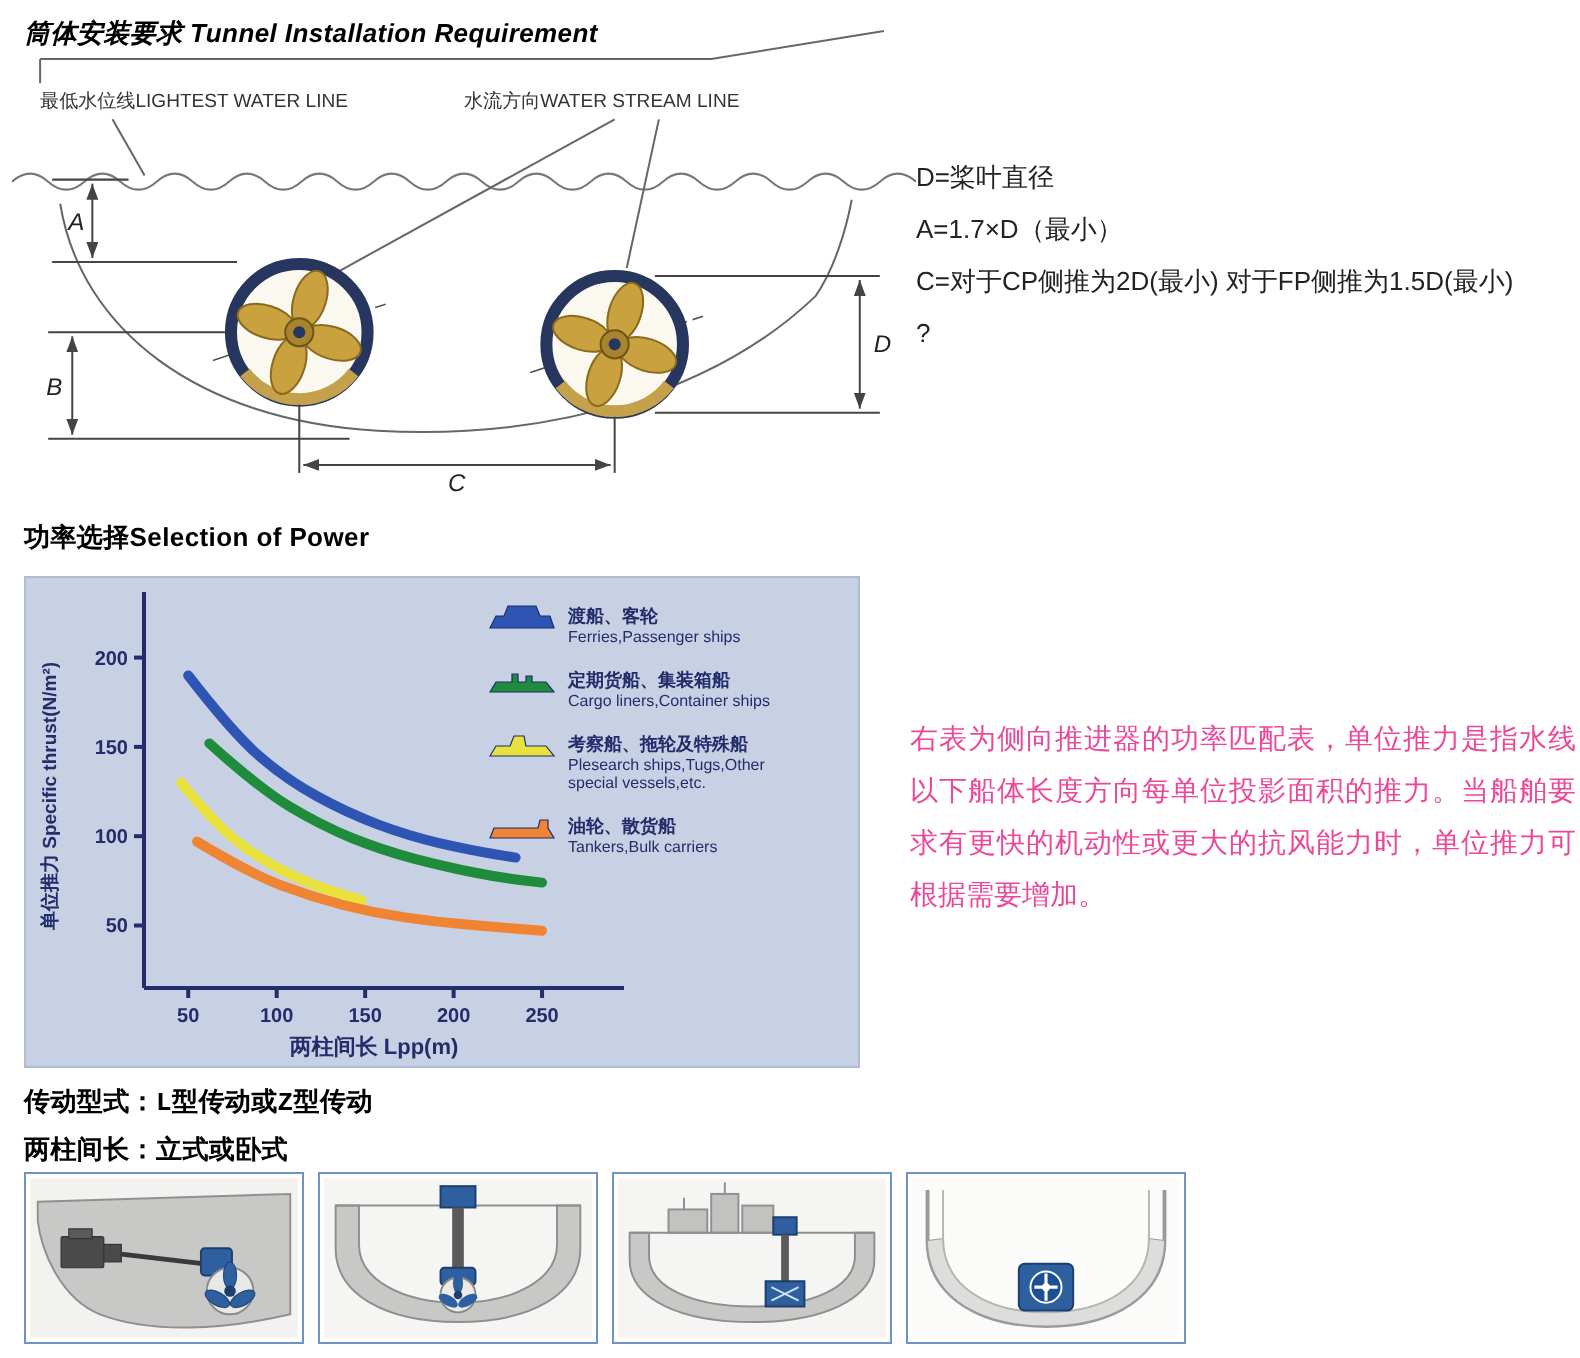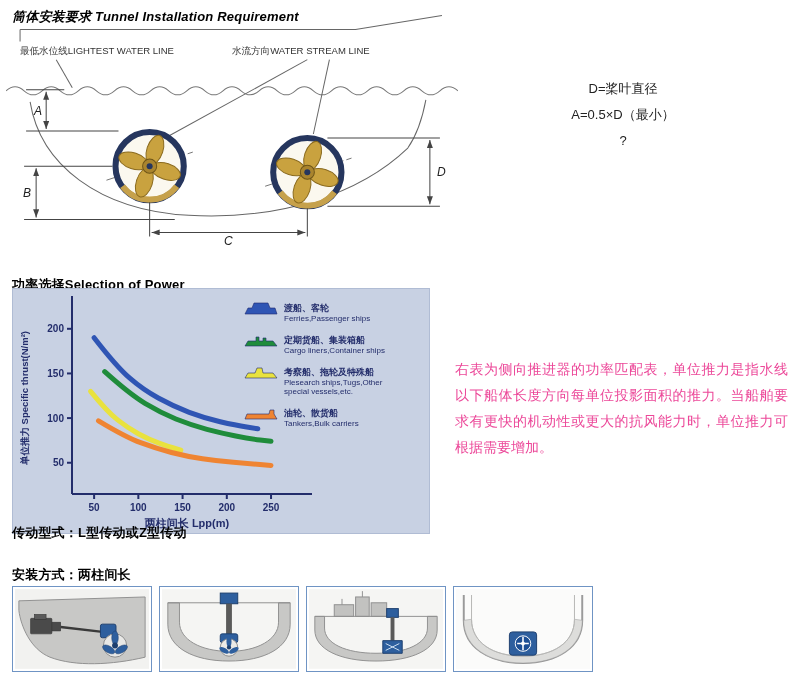--- a/index.html
+++ b/index.html
@@ -6,26 +6,26 @@
   html,body { background:#fff; }
   body {
     width:790px; height:679px; position:relative; overflow:hidden;
     font-family:"Liberation Sans", sans-serif; color:#333;
   }
   .sec-title {
     position:absolute; left:12px; font-size:13px; font-weight:bold; color:#000;
     letter-spacing:0.2px;
   }
   #title-tunnel { top:8px;font-style:italic; }
-  #title-power { top:276px; }
-  #title-transmission { top:524px; }
+  #title-power { top:260px; }
+  #title-transmission { top:542px;font-family:Liberation Mono, monospace; }
   #title-mounting { top:566px; }
 
   .diagram-wrap { position:absolute; left:6px; top:13px; width:452px; height:238px; }
-  .specs { position:absolute; left:458px; top:76px; width:330px; font-size:13px; color:#222;text-align:center; }
+  .specs { position:absolute; left:458px; top:76px; width:330px; font-size:13px; color:#222; }
   .specs .spec-line { line-height:26px; }
 
   .chart-panel {
     position:absolute; left:12px; top:288px; width:418px; height:246px;
     background:#c8d1e3; box-shadow:0 0 0 1px #b0bcd4 inset;
   }
   .chart-desc {
     position:absolute; left:455px; top:356px; width:333px;
     font-size:14px; line-height:26px; color:#ec4899; text-align:justify;
   }
@@ -108,21 +108,22 @@
       <text x="28" y="101">A</text>
       <text x="17" y="183">B</text>
       <text x="217" y="231">C</text>
       <text x="429" y="162">D</text>
     </g>
   </svg>
 </div>
 
 <div class="specs">
   <div class="spec-line">D=桨叶直径</div>
-  <div class="spec-line">A=0.5×D（最小）</div>
+  <div class="spec-line">A=1.7×D（最小）</div>
+  <div class="spec-line">C=对于CP侧推为2D(最小) 对于FP侧推为1.5D(最小)</div>
   <div class="spec-line">?</div>
 </div>
 
 <h1 class="sec-title" id="title-power">功率选择Selection of Power</h1>
 
 <div class="chart-panel">
   <svg id="power-chart-svg" viewBox="0 0 418 246" width="418" height="246">
       <line x1="60" y1="8" x2="60" y2="206" stroke="#232d6b" stroke-width="2"></line>
       <line x1="60" y1="206" x2="300" y2="206" stroke="#232d6b" stroke-width="2"></line>
       <line x1="55" y1="174.74418604651163" x2="60" y2="174.74418604651163" stroke="#232d6b" stroke-width="2"></line>
@@ -161,21 +162,21 @@
       <text x="272" y="106" fill="#232d6b" font-size="8">special vessels,etc.</text>
       <path d="M1,12 L3,7 L25,7 L26,3 L30,3 L30,7 L33,12 Z" transform="translate(232,119)" fill="#ef8432" stroke="#1e2a6e" stroke-width="0.6"></path>
       <text x="272" y="128" fill="#232d6b" font-size="9" font-weight="bold">油轮、散货船</text>
       <text x="272" y="138" fill="#232d6b" font-size="8">Tankers,Bulk carriers</text>
     </svg>
 </div>
 
 <div class="chart-desc">右表为侧向推进器的功率匹配表，单位推力是指水线以下船体长度方向每单位投影面积的推力。当船舶要求有更快的机动性或更大的抗风能力时，单位推力可根据需要增加。</div>
 
 <h1 class="sec-title" id="title-transmission">传动型式：L型传动或Z型传动</h1>
-<h1 class="sec-title" id="title-mounting">安装方式：两柱间长</h1>
+<h1 class="sec-title" id="title-mounting">两柱间长：立式或卧式</h1>
 
 <div class="gallery">
 
   <div class="thumb">
     <svg viewBox="0 0 138 82">
       <rect width="138" height="82" fill="#f2f2f0"></rect>
       <path d="M4,12 L134,8 L134,70 C100,78 62,80 36,70 C16,62 6,38 4,22 Z" fill="#c8c8c6" stroke="#909090"></path>
       <g fill="#4a4a4a" stroke="#333" stroke-width="0.6">
         <rect x="16" y="30" width="22" height="16" rx="1"></rect>
         <rect x="38" y="34" width="9" height="9"></rect>

